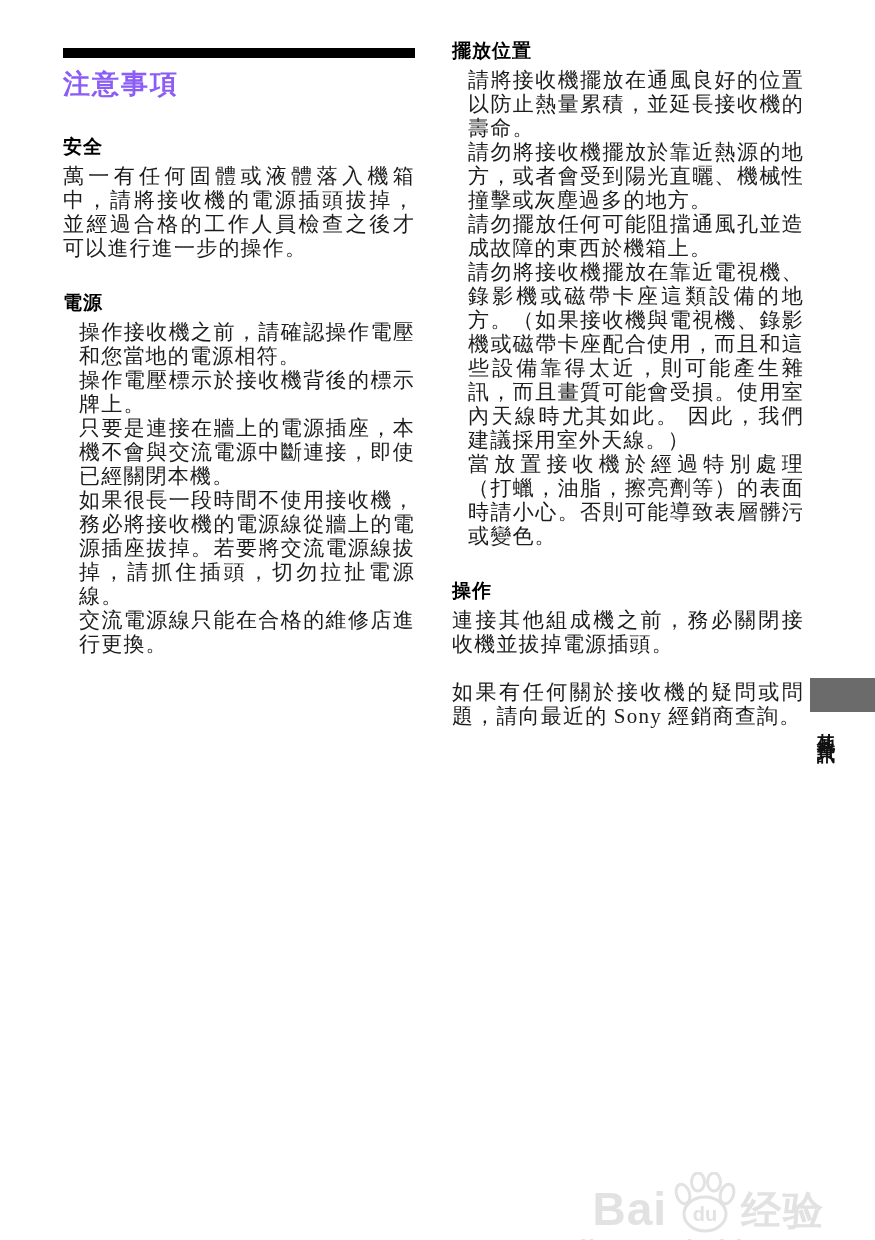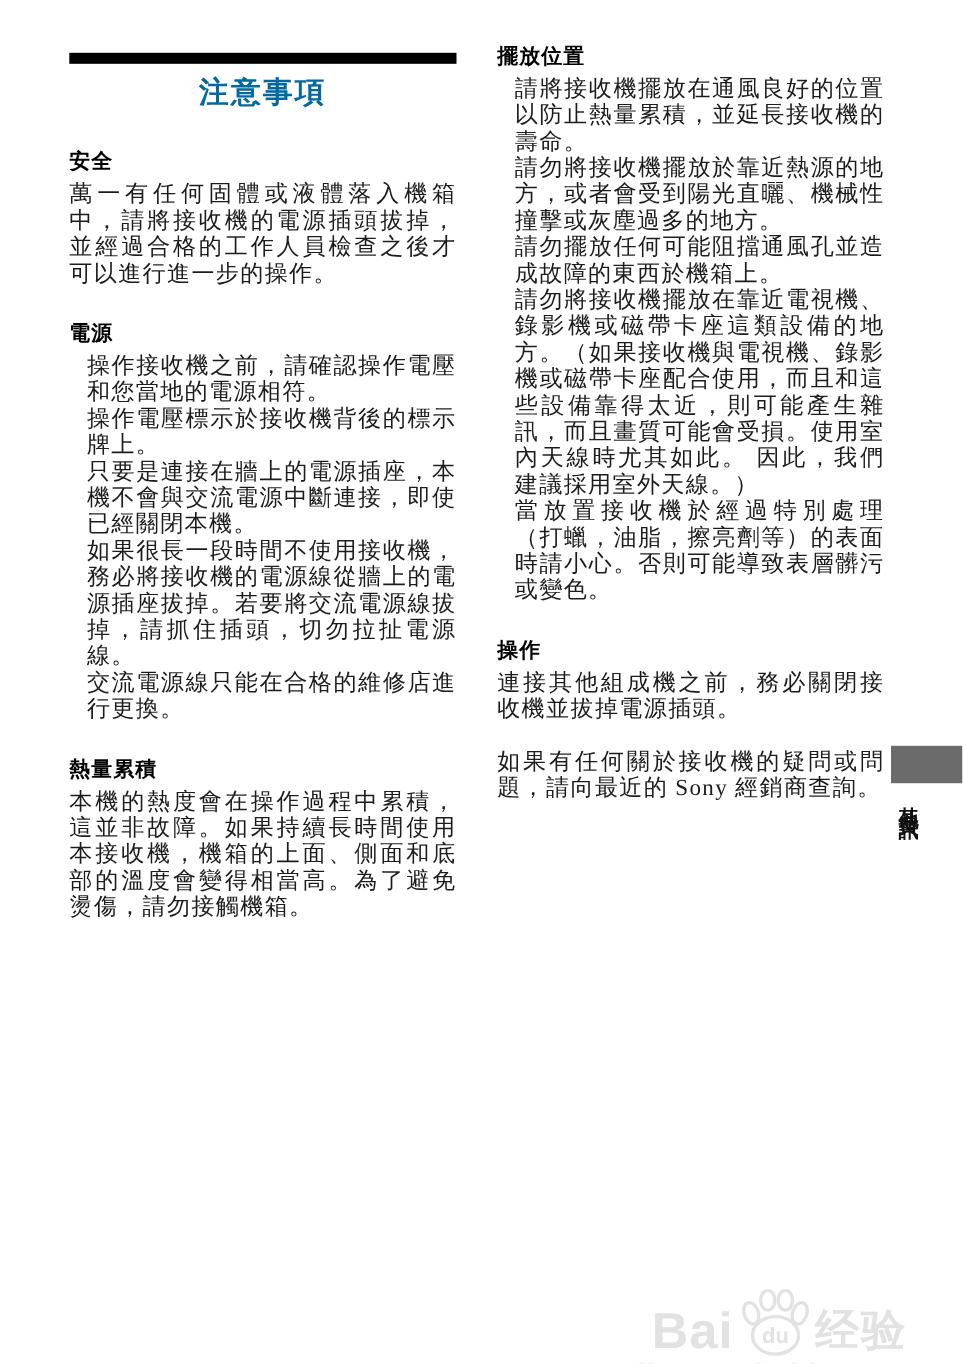--- a/index.html
+++ b/index.html
@@ -22,23 +22,22 @@
     width: 100%;
     height: 10px;
     background: #000000;
   }
   h1.doc-title {
     margin: 9px 0 0 0;
     font-family: "Liberation Sans", "DejaVu Sans", sans-serif;
     font-weight: 700;
     font-size: 27px;
     line-height: 34px;
-    color: #0369a1;
+    color: #8b5cf6;
     letter-spacing: 2px;
-    text-align: center;
   }
 
   .sec { margin-top: 32px; }
   .col-left .sec:first-of-type { margin-top: 35px; }
   .col-right .sec:first-of-type { margin-top: 0; }
 
   h2.sec-heading {
     margin: 0 0 4px 0;
     font-family: Liberation Mono, monospace;
     font-weight: 700;
@@ -129,24 +128,20 @@
 
   <section class="sec">
     <h2 class="sec-heading">電源</h2>
     <p class="indent">操作接收機之前，請確認操作電壓和您當地的電源相符。</p>
     <p class="indent">操作電壓標示於接收機背後的標示牌上。</p>
     <p class="indent">只要是連接在牆上的電源插座，本機不會與交流電源中斷連接，即使已經關閉本機。</p>
     <p class="indent">如果很長一段時間不使用接收機，務必將接收機的電源線從牆上的電源插座拔掉。若要將交流電源線拔掉，請抓住插頭，切勿拉扯電源線。</p>
     <p class="indent">交流電源線只能在合格的維修店進行更換。</p>
   </section>
 
-  <section class="sec">
-    <h2 class="sec-heading">熱量累積</h2>
-    <p>本機的熱度會在操作過程中累積，這並非故障。如果持續長時間使用本接收機，機箱的上面、側面和底部的溫度會變得相當高。為了避免燙傷，請勿接觸機箱。</p>
-  </section>
 
 </div>
 
 <div class="col col-right">
 
   <section class="sec">
     <h2 class="sec-heading">擺放位置</h2>
     <p class="indent">請將接收機擺放在通風良好的位置以防止熱量累積，並延長接收機的壽命。</p>
     <p class="indent">請勿將接收機擺放於靠近熱源的地方，或者會受到陽光直曬、機械性撞擊或灰塵過多的地方。</p>
     <p class="indent">請勿擺放任何可能阻擋通風孔並造成故障的東西於機箱上。</p>

